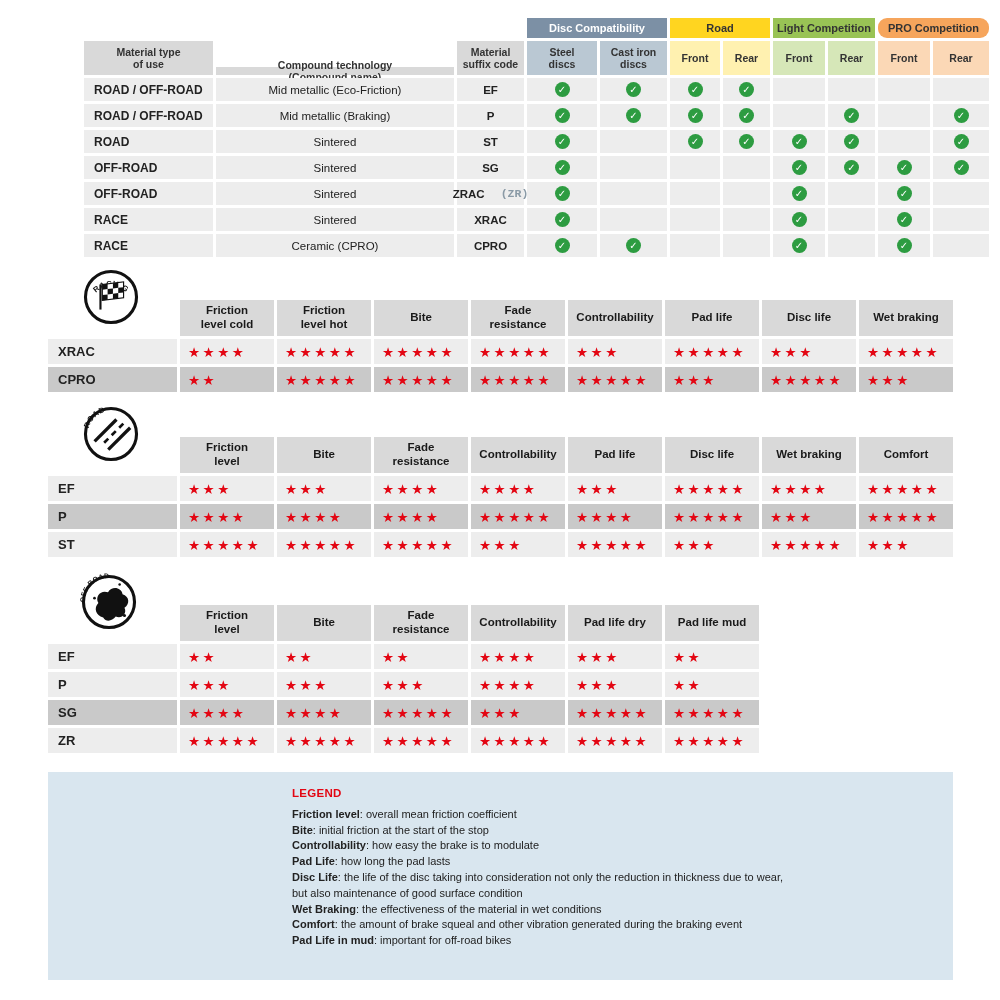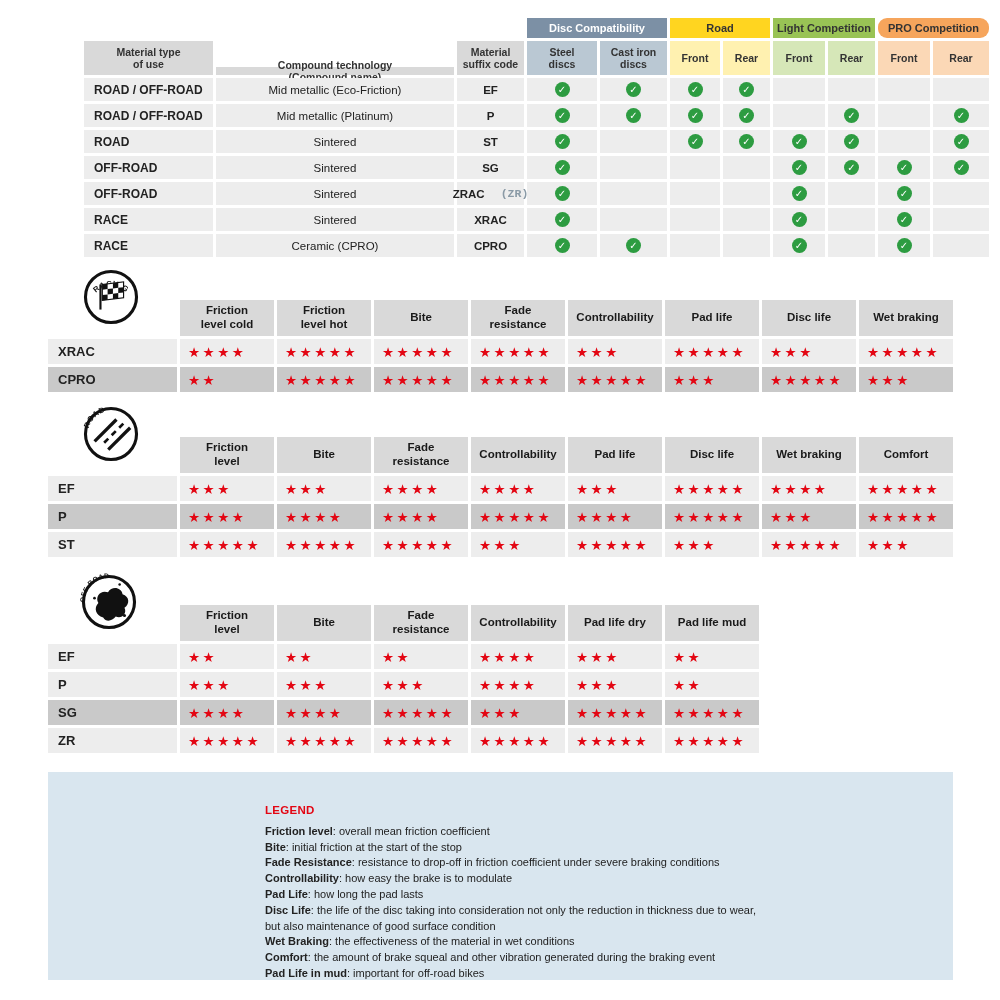--- a/index.html
+++ b/index.html
@@ -48,21 +48,21 @@
   }
   .light { background: var(--row-light, #ededed); }
   .dark { background: var(--row-dark, #c9c9c9); }
   .corner { background: transparent; }
 
   
   .sec-icon { position: absolute; }
 
   
   #legend { position: absolute; left: 48px; top: 772px; width: 905px; height: 208px; background: var(--legend-bg, #d9e6ef); }
-  .legend-inner { padding: 31px 24px 0 217px; font-size: 11px; line-height: 15.8px; color: #222; }
+  .legend-inner { padding: 14px 24px 0 217px; font-size: 11px; line-height: 15.8px; color: #222; margin-left: 27px; }
   .legend-title { color: var(--star-red, #e30613); font-weight: bold; font-size: 11.5px; margin-bottom: 5px; letter-spacing: 0.3px; }
   .legend-term { font-weight: bold; }
 </style>
 </head>
 <body>
 
 <div class="page">
 
   <div class="grid" id="compat-grid">
       <div class="cell span3 corner"></div>
@@ -91,21 +91,21 @@
       <div class="cell data code">EF</div>
       <div class="cell data check-cell"><span class="check">✓</span></div>
       <div class="cell data check-cell"><span class="check">✓</span></div>
       <div class="cell data check-cell"><span class="check">✓</span></div>
       <div class="cell data check-cell"><span class="check">✓</span></div>
       <div class="cell data check-cell"></div>
       <div class="cell data check-cell"></div>
       <div class="cell data check-cell"></div>
       <div class="cell data check-cell"></div>
       <div class="cell data left">ROAD / OFF-ROAD</div>
-      <div class="cell data">Mid metallic (Platinum)</div>
+      <div class="cell data">Mid metallic (Braking)</div>
       <div class="cell data code">P</div>
       <div class="cell data check-cell"><span class="check">✓</span></div>
       <div class="cell data check-cell"><span class="check">✓</span></div>
       <div class="cell data check-cell"><span class="check">✓</span></div>
       <div class="cell data check-cell"><span class="check">✓</span></div>
       <div class="cell data check-cell"></div>
       <div class="cell data check-cell"><span class="check">✓</span></div>
       <div class="cell data check-cell"></div>
       <div class="cell data check-cell"><span class="check">✓</span></div>
       <div class="cell data left">ROAD</div>
@@ -331,21 +331,20 @@
       <div class="cell stars light">★★★★★</div>
       <div class="cell stars light">★★★★★</div>
     </div>
 
   <div id="legend">
     <div class="legend-inner">
       <div class="legend-title">LEGEND</div>
       <div id="legend-lines">
           <div class="legend-line"><span class="legend-term">Friction level</span>: overall mean friction coefficient</div>
           <div class="legend-line"><span class="legend-term">Bite</span>: initial friction at the start of the stop</div>
-          <div class="legend-line"><span class="legend-term">Fade Resistance</span>: resistance to drop-off in friction coefficient under severe braking conditions</div>
           <div class="legend-line"><span class="legend-term">Controllability</span>: how easy the brake is to modulate</div>
           <div class="legend-line"><span class="legend-term">Pad Life</span>: how long the pad lasts</div>
           <div class="legend-line"><span class="legend-term">Disc Life</span>: the life of the disc taking into consideration not only the reduction in thickness due to wear,</div>
           <div class="legend-line">but also maintenance of good surface condition</div>
           <div class="legend-line"><span class="legend-term">Wet Braking</span>: the effectiveness of the material in wet conditions</div>
           <div class="legend-line"><span class="legend-term">Comfort</span>: the amount of brake squeal and other vibration generated during the braking event</div>
           <div class="legend-line"><span class="legend-term">Pad Life in mud</span>: important for off-road bikes</div>
         </div>
     </div>
   </div>

